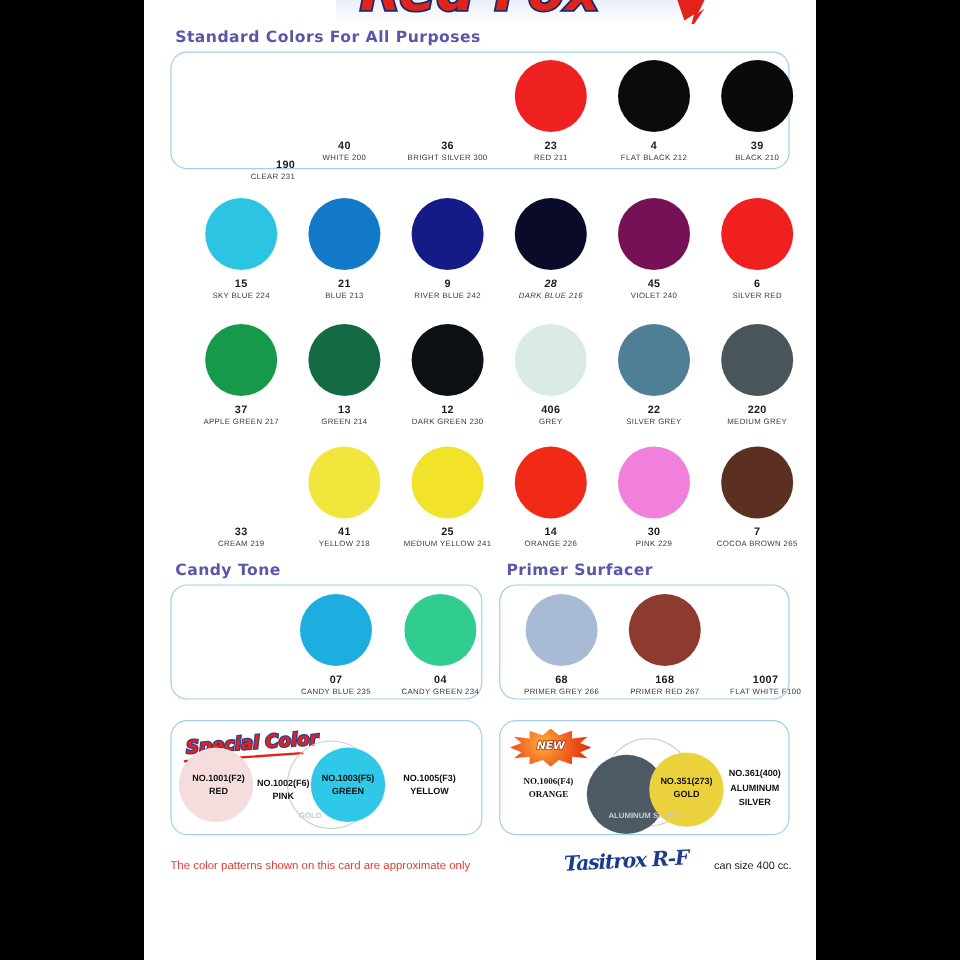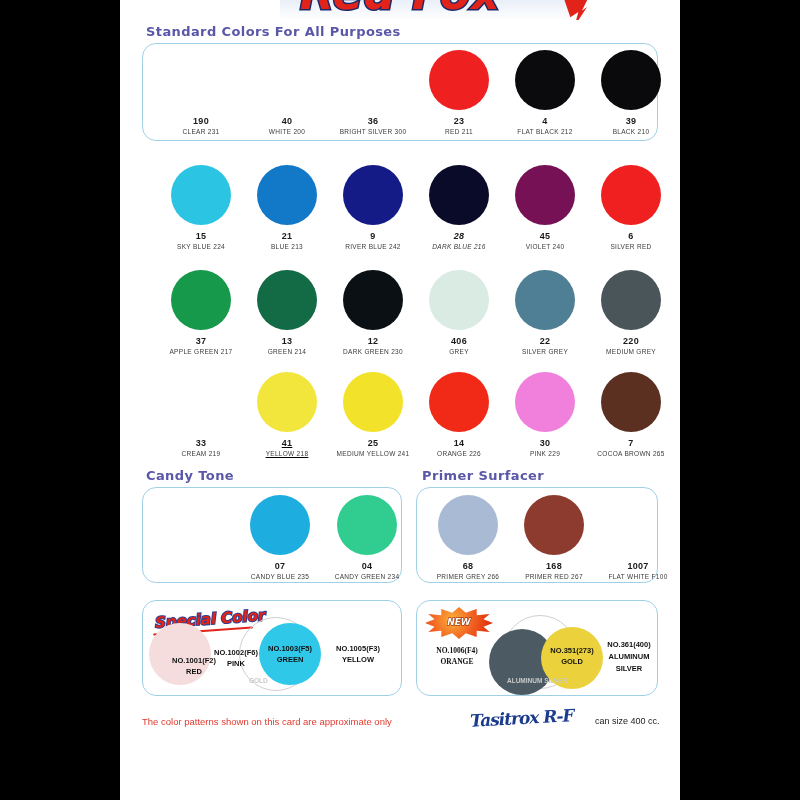--- a/index.html
+++ b/index.html
@@ -160,21 +160,21 @@
   <div id="logo-band">
     <div id="logo-sky"></div>
     <div id="logo-text">Red Fox</div>
     <div id="logo-swoosh"></div>
   </div>
 
   <div class="sec-title" style="left:26px; top:24px;">Standard Colors For All Purposes</div>
 
   <div class="panel" style="left:22px; top:43px; width:516px; height:98px;"></div>
 
-  <div class="cell" style="left:36px; top:50px;">
+  <div class="cell" style="left:36px; top:66px;text-align:right;">
     <div class="dot empty" style="background:transparent;"></div>
     <div class="code">190</div>
     <div class="nm">CLEAR 231</div>
   </div>
   <div class="cell" style="left:122px; top:50px;">
     <div class="dot empty" style="background:transparent;"></div>
     <div class="code">40</div>
     <div class="nm">WHITE 200</div>
   </div>
   <div class="cell" style="left:208px; top:50px;">
@@ -258,21 +258,21 @@
     <div class="dot" style="background:#4A555A;"></div>
     <div class="code">220</div>
     <div class="nm">MEDIUM GREY</div>
   </div>
 
   <div class="cell" style="left:36px; top:372px;">
     <div class="dot empty" style="background:transparent;"></div>
     <div class="code">33</div>
     <div class="nm">CREAM 219</div>
   </div>
-  <div class="cell" style="left:122px; top:372px;text-decoration:underline;">
+  <div class="cell" style="left:122px; top:372px;">
     <div class="dot" style="background:#F2E63C;"></div>
     <div class="code">41</div>
     <div class="nm">YELLOW 218</div>
   </div>
   <div class="cell" style="left:208px; top:372px;">
     <div class="dot" style="background:#F2E229;"></div>
     <div class="code">25</div>
     <div class="nm">MEDIUM YELLOW 241</div>
   </div>
   <div class="cell" style="left:294px; top:372px;">
@@ -330,21 +330,21 @@
       <div class="sc-text">Special Color</div>
       <div class="sc-underline"></div>
     </div>
 
     <div class="ghost-ring" style="left:96px; top:16px; width:74px; height:74px;"></div>
     <div class="ghost-txt" style="left:106px; top:76px;">GOLD</div>
 
     <div class="sp-dot" style="left:6px; top:22px; width:62px; height:62px; background:#F6DDDD;"></div>
     <div class="sp-dot" style="left:116px; top:22px; width:62px; height:62px; background:#2FC8E8;"></div>
 
-    <div class="sp-label" style="left:14px; top:42px; width:74px;margin-top:12px;">
+    <div class="sp-label" style="left:2px; top:42px; width:74px;">
       <span>NO.1001(F2)</span><br>
       <span>RED</span>
     </div>
     <div class="sp-label" style="left:56px; top:46px; width:74px;">
       <span>NO.1002(F6)</span><br>
       <span>PINK</span>
     </div>
     <div class="sp-label" style="left:110px; top:42px; width:74px;">
       <span>NO.1003(F5)</span><br>
       <span>GREEN</span>

